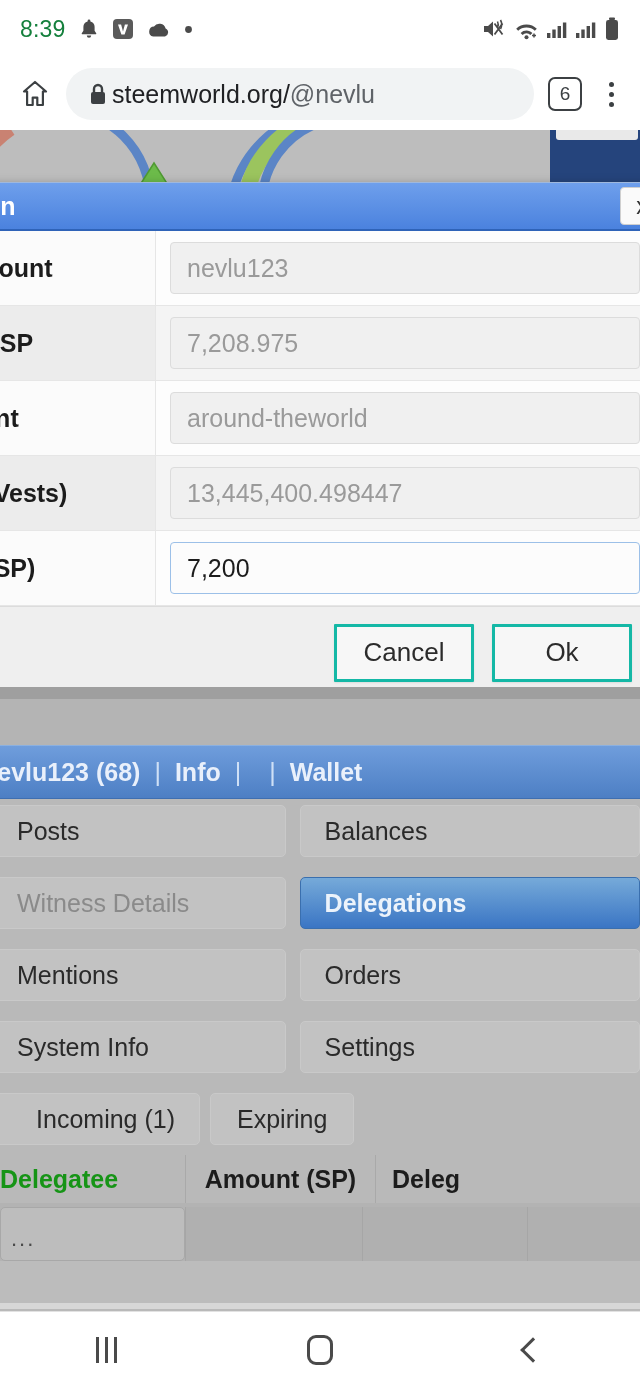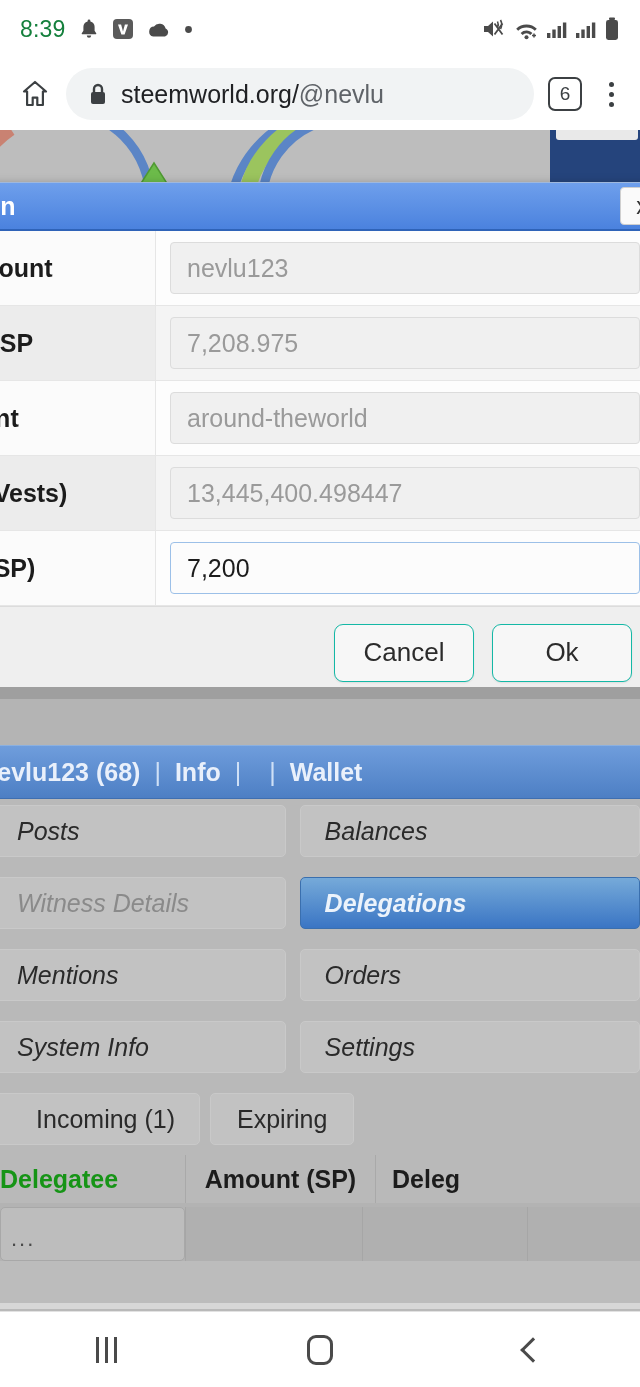--- a/index.html
+++ b/index.html
@@ -23,21 +23,21 @@
   .ic { display:inline-flex; align-items:center; justify-content:center; }
 
   
   .browserbar {
     height:72px; background:#ffffff;
     display:flex; align-items:center; gap:14px;
     padding:0 14px 0 18px;
   }
   .urlpill {
     flex:1; height:52px; background:#f1f3f4; border-radius:26px;
-    display:flex; align-items:center; gap:13px; padding:0 22px;
+    display:flex; align-items:center; gap:4px; padding:0 22px;
     overflow:hidden;
   }
   .urltext { font-size:25px; color:#202124; white-space:nowrap; }
   .urltext .dim { color:#5f6368; }
   .tabcount {
     width:34px; height:34px; border:2.6px solid #3c4043; border-radius:7px;
     display:flex; align-items:center; justify-content:center;
     font-size:19px; color:#3c4043; font-weight:500; flex:none;
   }
   .kebab { width:30px; height:34px; display:flex; flex-direction:column;
@@ -90,22 +90,22 @@
     font-family:"Liberation Sans", sans-serif;
   }
   .fin.editable { background:#fcfcfc; border:1px solid #9cc0e8; color:#1c1c1c; }
 
   .dlg-foot {
     height:92px; background:#efefef; border-top:1px solid #dcdcdc;
     display:flex; align-items:center; justify-content:flex-end; gap:18px;
     padding:0 22px;
   }
   .btn {
-    min-width:140px; height:58px; background:#f7f7f7; border:1px solid #14b8a6;
-    border-radius:9px; font-size:26px; color:#2b2b2b;
+    min-width:140px; height:58px; background:#f7f7f7; border:3px solid #14b8a6;
+    border-radius:1px; font-size:26px; color:#2b2b2b;
     display:flex; align-items:center; justify-content:center;
     box-shadow:0 1px 2px rgba(0,0,0,.08);
   }
 
   
   .sitewrap { position:absolute; top:557px; left:0; width:640px; }
   .gap-band { height:12px; background:#9f9f9f; }
   .gap-band2 { height:46px; background:#b4b4b4; }
 
   .nav {
@@ -115,21 +115,21 @@
     overflow:hidden;
   }
   .nav-inner { display:flex; align-items:center; margin-left:-18px; }
   .nav a, .nav span {
     color:#e9f0fb; font-size:25px; font-weight:bold; white-space:nowrap;
     text-decoration:none;
   }
   .nav .sep { padding:0 14px; color:#cfe0f6; font-weight:normal; }
 
   .menugrid { padding:6px 0 0 0; background:#b9b9b9; }
-  .mrow { display:flex; gap:14px; margin-bottom:8px; padding:0 0 12px 0;font-style:italic; }
+  .mrow { display:flex; gap:14px; margin-bottom:8px; padding:0 0 12px 0; }
   .mcell {
     height:52px; background:#c2c2c2; border:1px solid #c9c9c9; border-radius:5px;
     display:flex; align-items:center; padding:0 24px;
     font-size:25px; color:#2a2a2a; white-space:nowrap; overflow:hidden;
   }
   .mcell.left { width:300px; margin-left:-8px; }
   .mcell.right { width:348px; }
   .mcell.dim { color:#8a8a8a; }
   .mcell.active {
     background:linear-gradient(180deg,#76aad9 0%,#3a75c4 100%);

